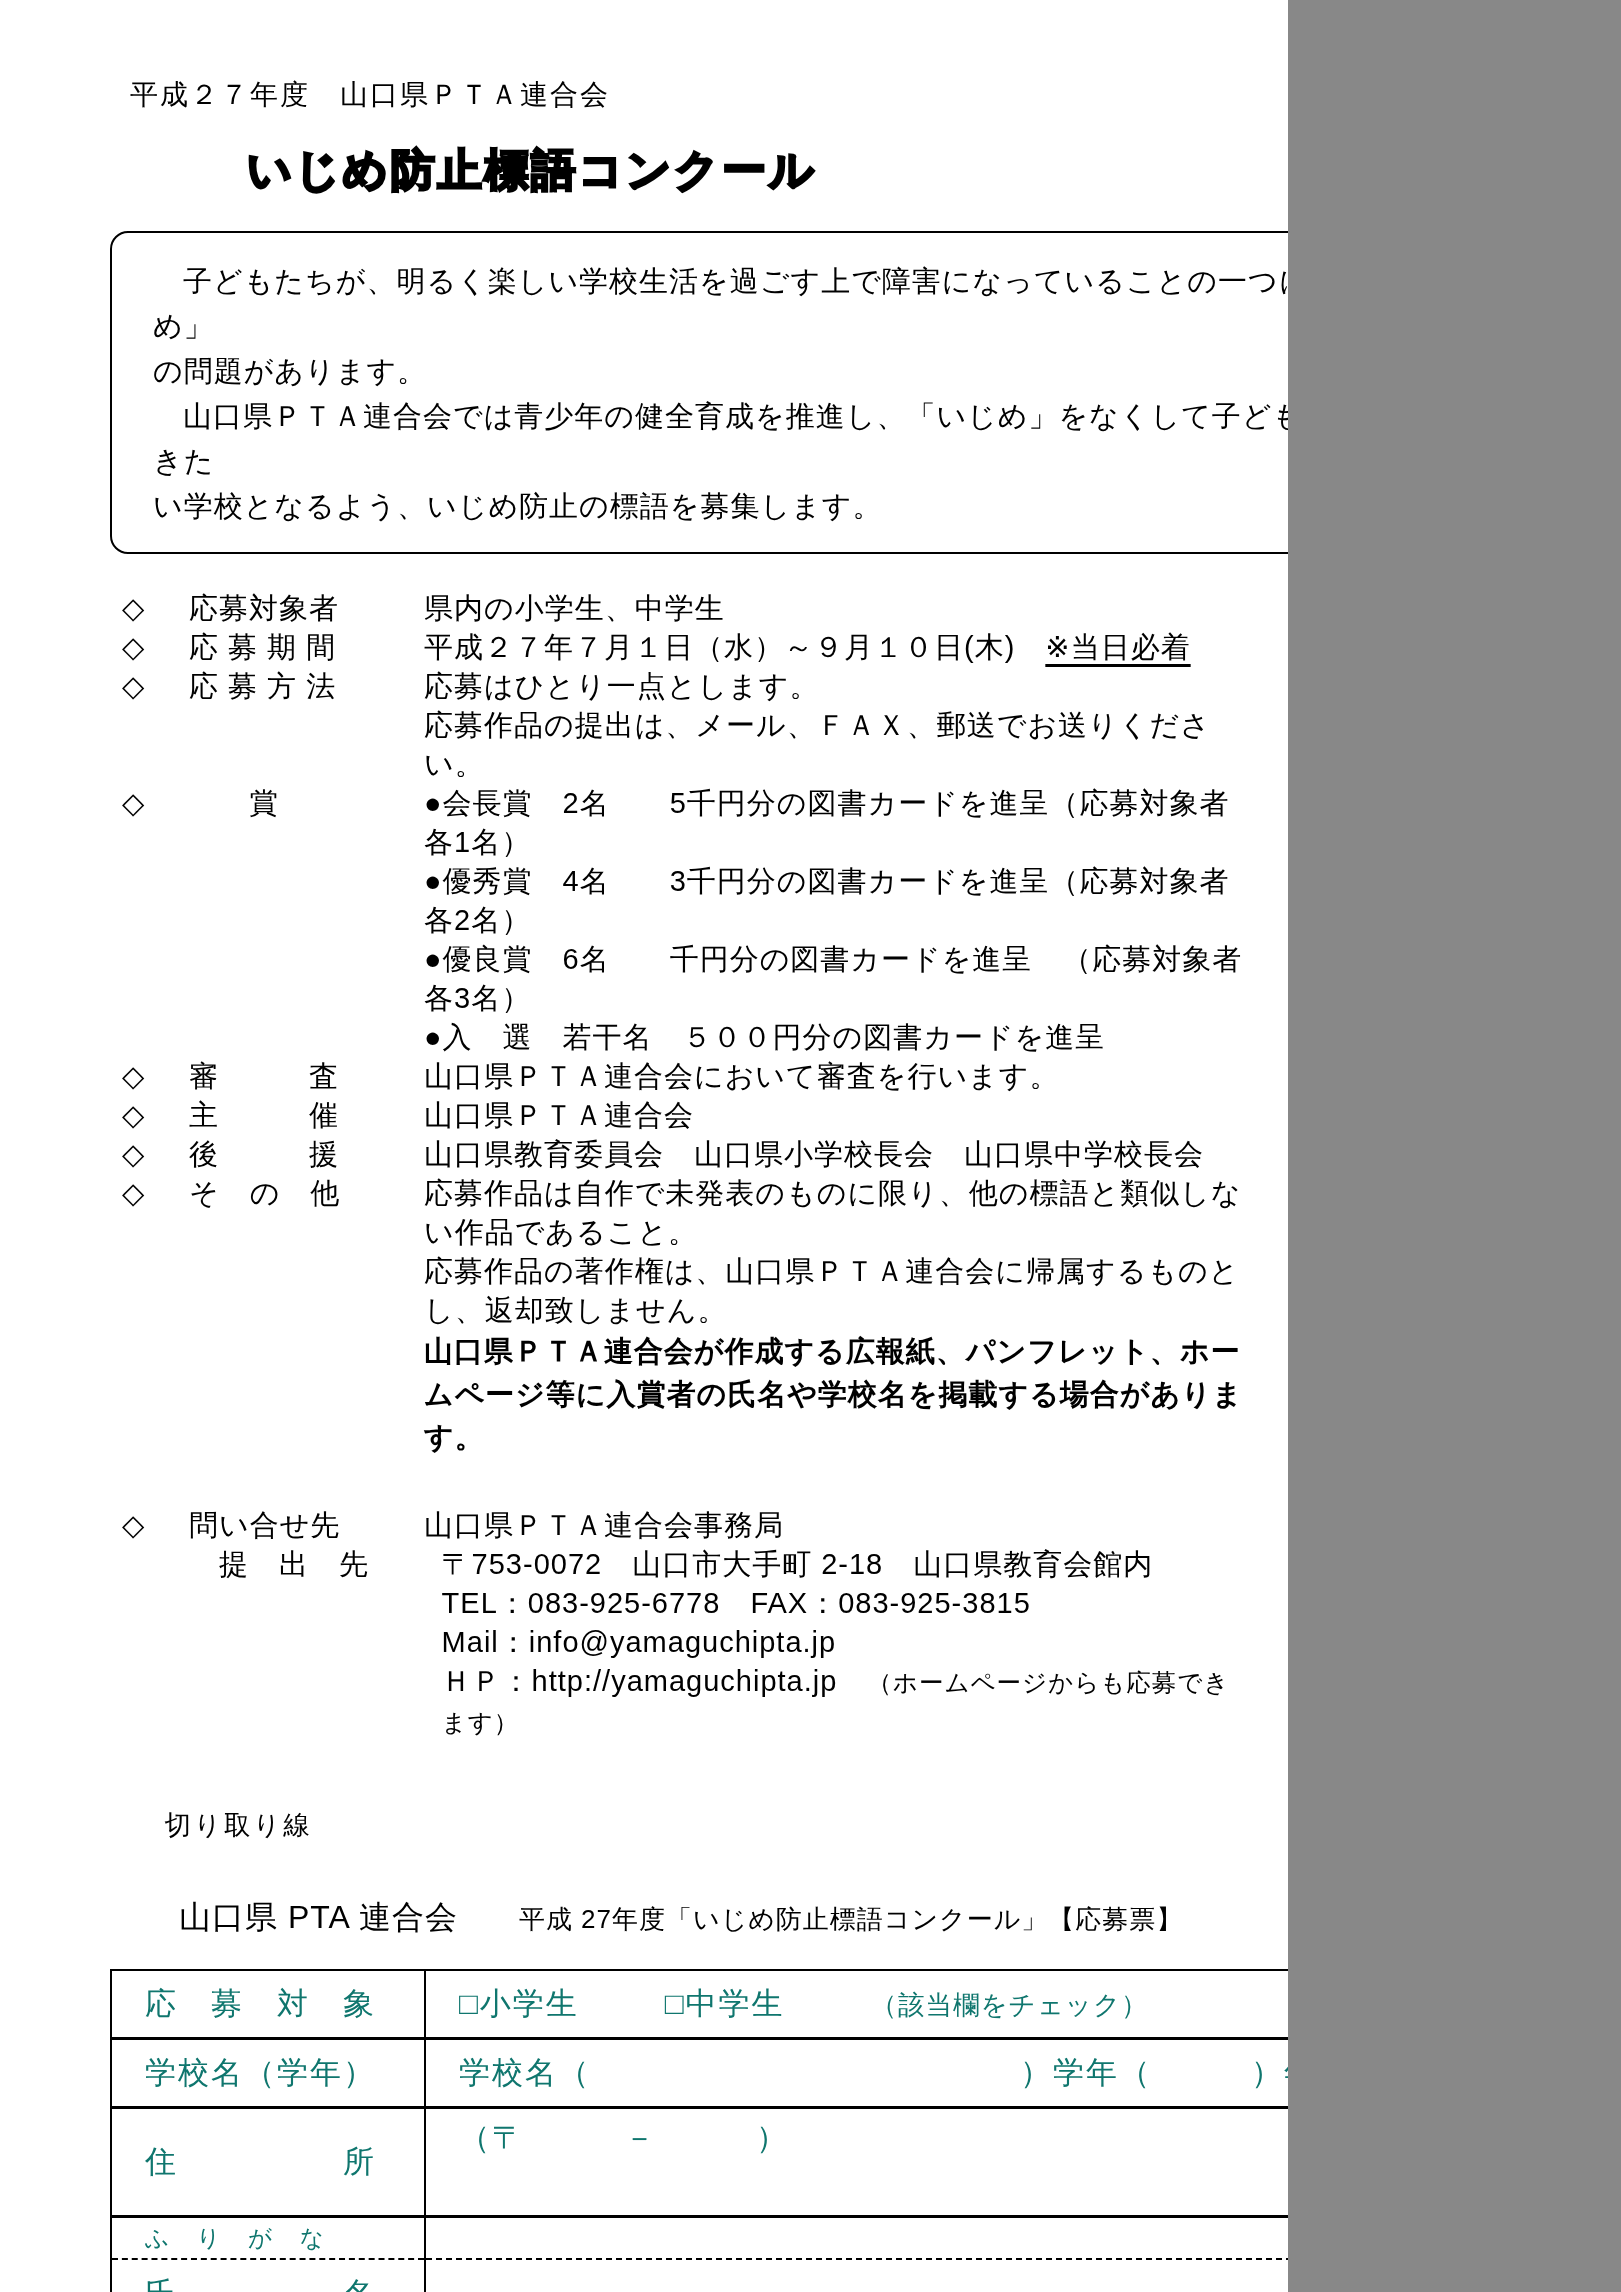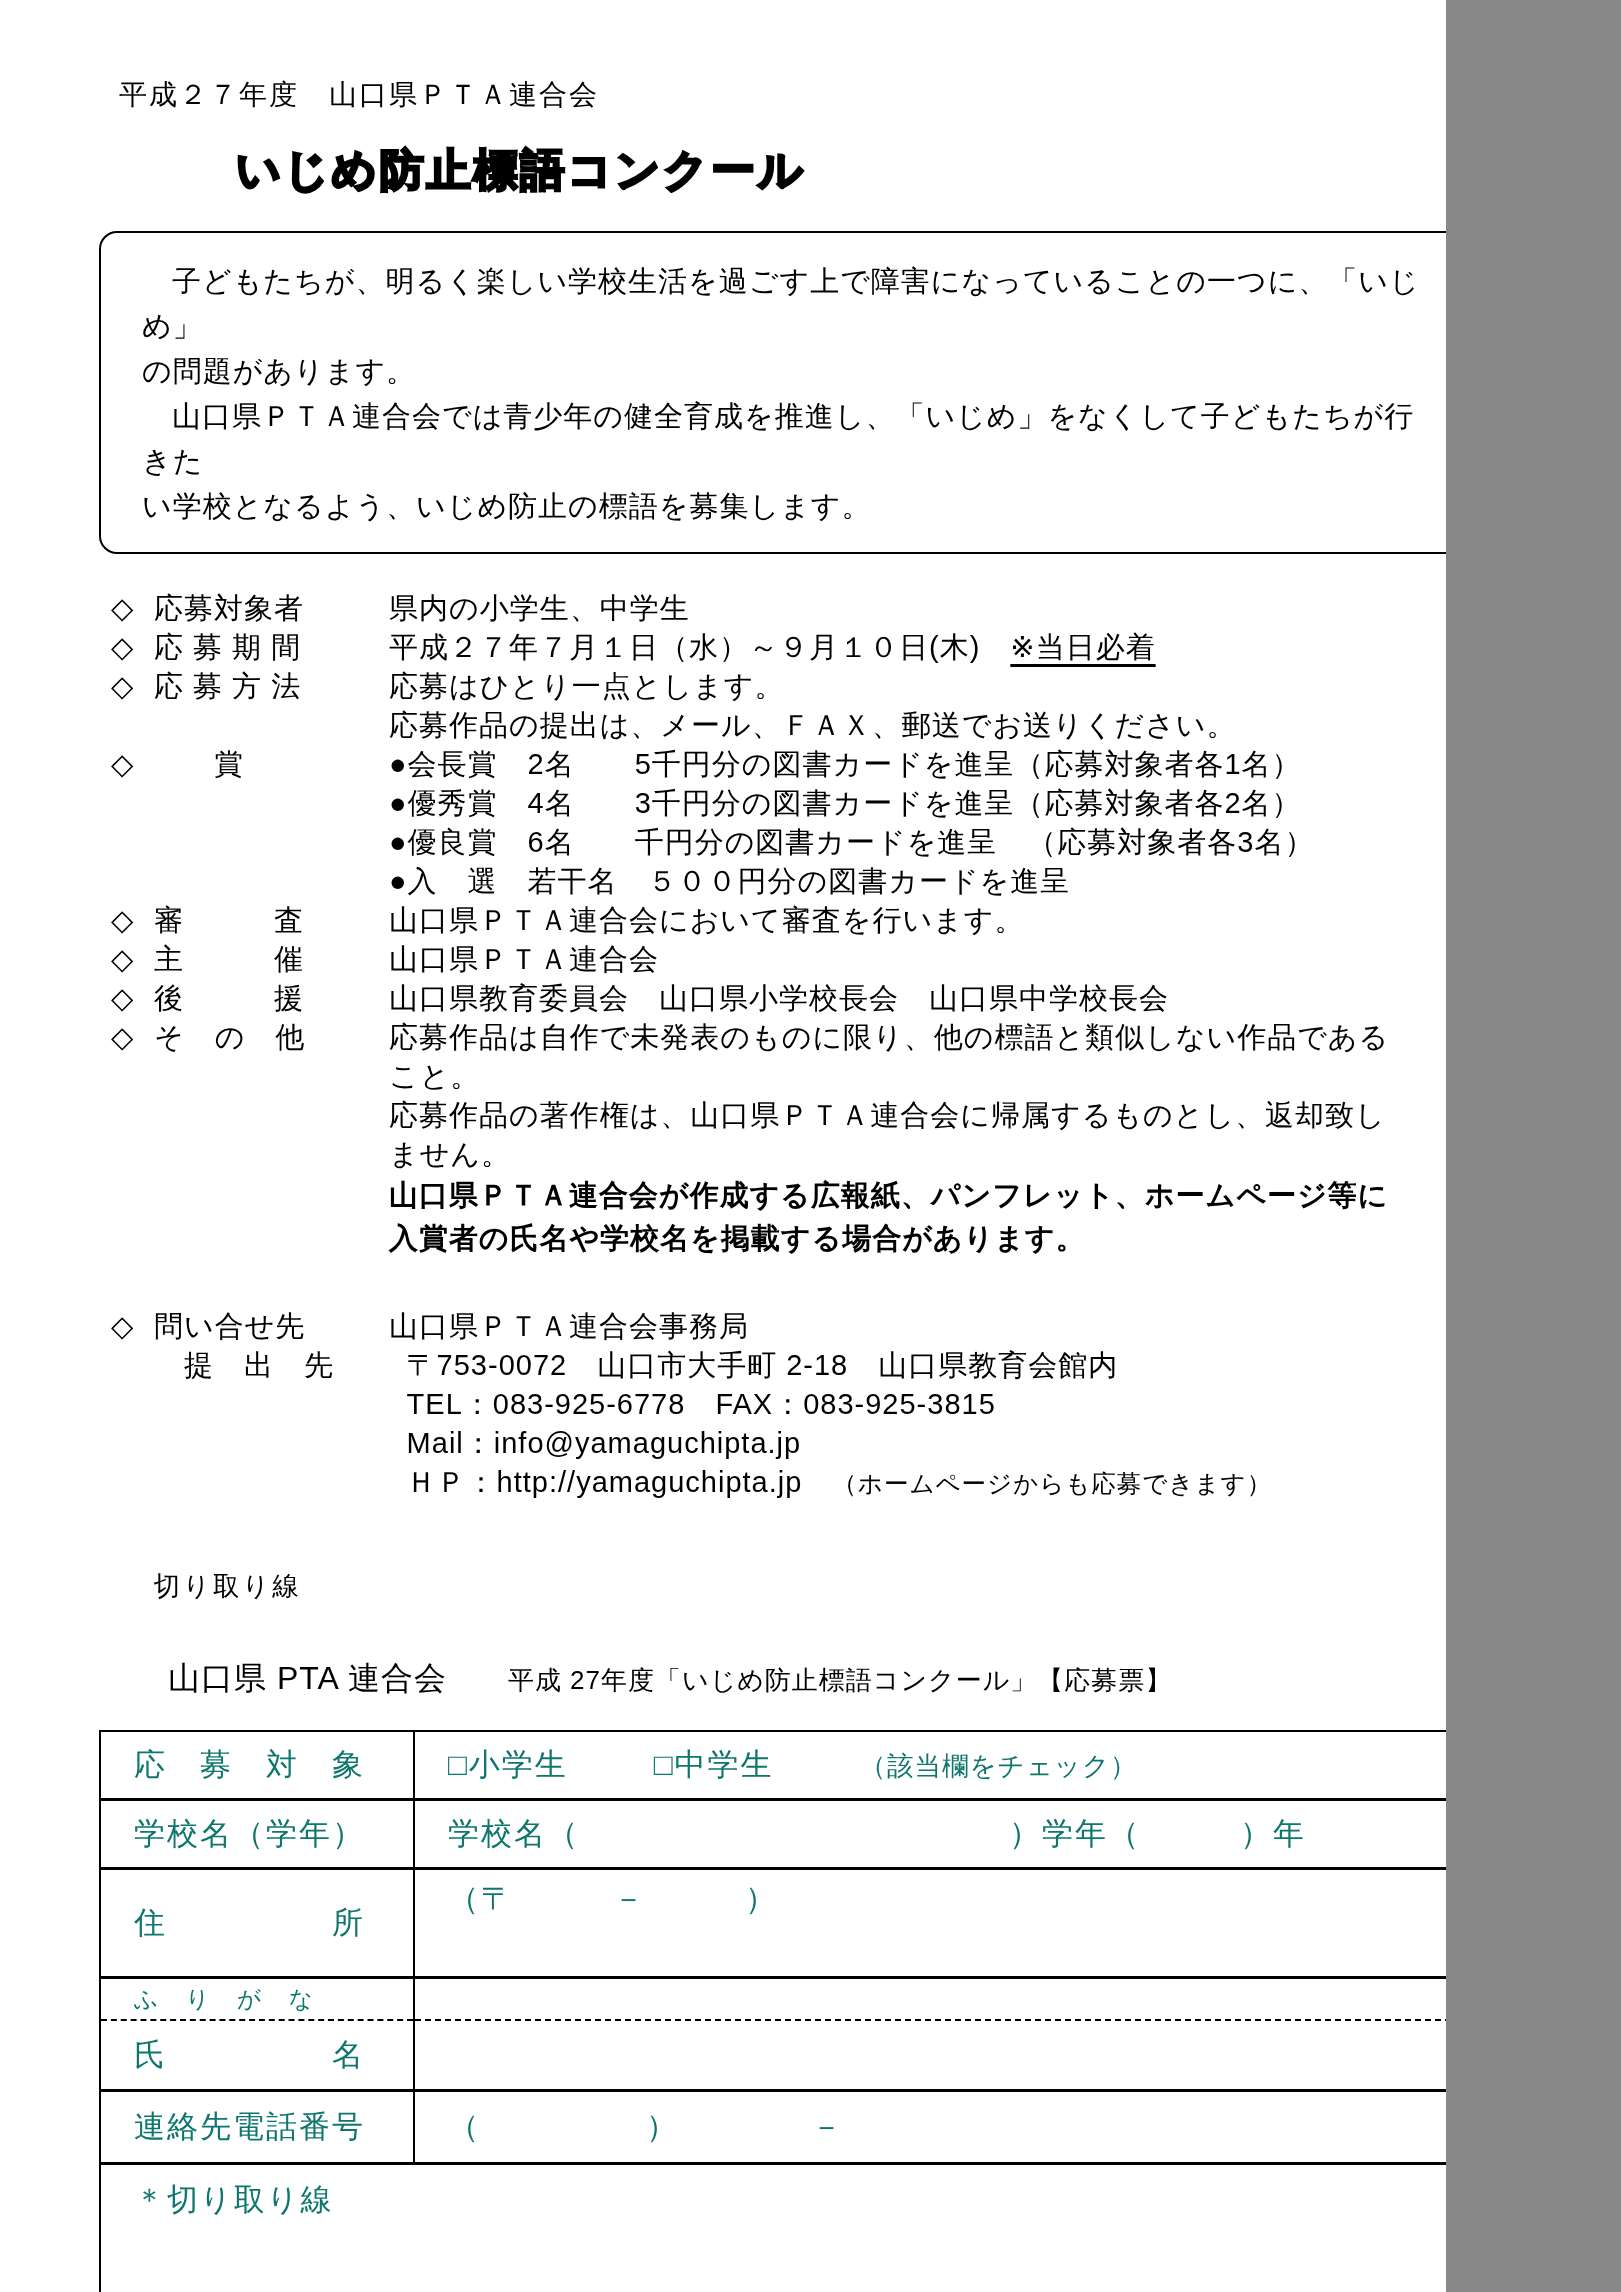--- a/index.html
+++ b/index.html
@@ -1,38 +1,38 @@
 <!DOCTYPE html>
 <html lang="ja"><head>
 <meta charset="utf-8">
 <style>
   html,body{margin:0;padding:0;background:#888;}
   .page{
-    width:1446px;height:2293px;background:#ffffff;color:#000;
+    width:1288px;height:2293px;background:#ffffff;color:#000;
     font-family:"Liberation Sans","DejaVu Sans",sans-serif;
-    position:relative;box-sizing:border-box;padding:76px 0 0 1px;overflow:hidden;
+    position:relative;box-sizing:border-box;padding:76px 0 0 12px;overflow:hidden;
   }
   
   .doc-header{margin-left:118px;font-size:28px;letter-spacing:2px;}
   
   .doc-title{
     margin:27.4px 0 0 235px;font-size:44px;font-weight:700;letter-spacing:2.9px;
     -webkit-text-stroke:2.9px #000;text-stroke:2.9px #000;
   }
   
   .intro-box{
     margin:31px 0 0 98px;width:1384px;box-sizing:border-box;
     border:2.9px solid #000;border-radius:18px;padding:25.5px 37px 23.5px 41px;
     font-size:29px;line-height:45px;letter-spacing:1px;
   }
   
   .details{margin:35px 0 0 110px;font-size:29px;}
   .dline{display:flex;align-items:flex-start;min-height:39px;line-height:39px;letter-spacing:1px;}
   .dmark{width:43px;flex:none;}
-  .dlabel{width:235px;flex:none;white-space:pre;}
+  .dlabel{width:235px;flex:none;white-space:pre;margin-left:24px;}
   .dtext{flex:1;padding-right:39px;}
   .dtext .u{text-decoration:underline;text-decoration-thickness:2.5px;text-underline-offset:6.9px;}
   .dline.bold .dtext{font-weight:bold;line-height:43px;}
   .contact{margin-top:47px;}
   .indent{padding-left:17.6px;}
   .note-small{font-size:24.5px;}
   
   .cutline{display:flex;align-items:flex-start;margin:63px 98px 0 127px;flex-direction:column;}
   .cutline .dots{flex:1;border-top:2.9px dotted #000;height:0;}
   .cutline .cuttext{padding:0 25.5px;font-size:26.5px;letter-spacing:2.9px;}

